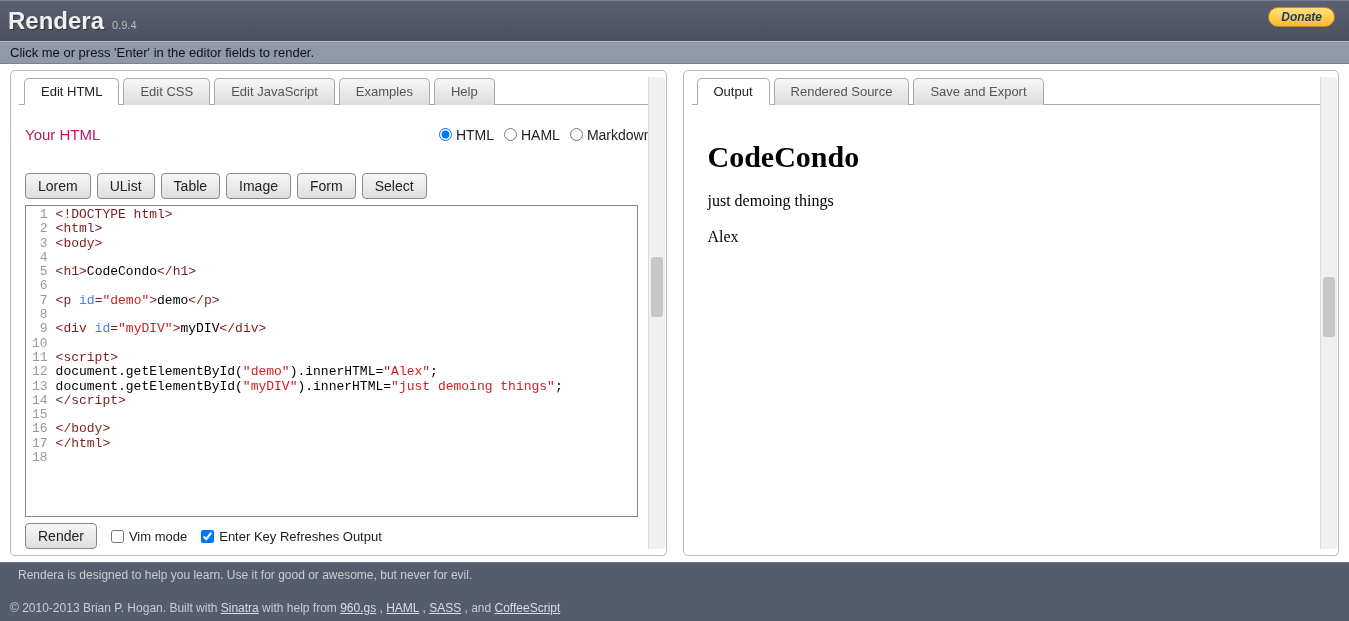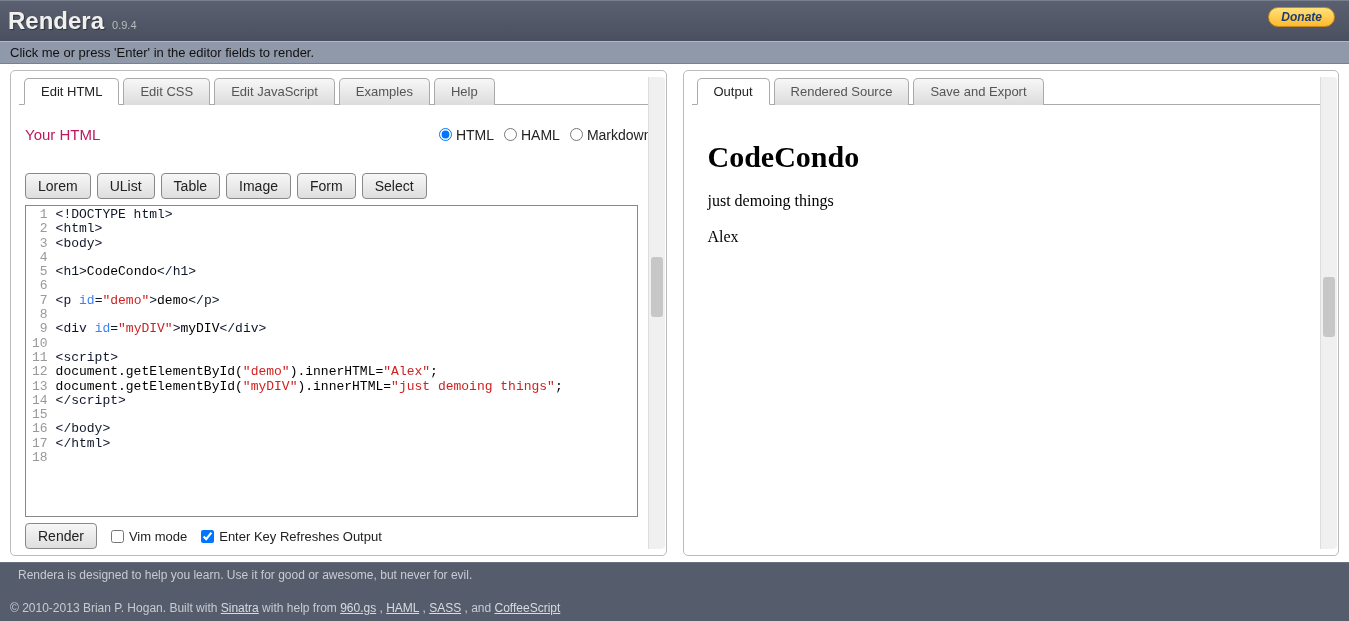--- a/index.html
+++ b/index.html
@@ -27,21 +27,21 @@
 .radios label { display: flex; align-items: center; gap: 4px; }
 .radios input { margin: 0; }
 
 .btnrow { display: flex; gap: 6px; padding: 0 6px 6px 6px; margin-top: 24px; }
 .btn { background: linear-gradient(#f7f7f7,#dedede); border: 1px solid #888; border-radius: 4px; padding: 4px 12px; font-size: 14px; color: #222; cursor: pointer; }
 
 .editor { flex: 1; margin: 0 20px 0 6px; border: 1px solid #888; background: #fff; font-family: 'Courier New', monospace; font-size: 13px; overflow: hidden; position: relative; }
 .editor-inner { display: flex; }
 .gutter { background: #fff; color: #999; text-align: right; padding: 2px 4px 2px 6px; border-right: 0px solid #eee; user-select: none; font-size: 13px; line-height: 14.3px; }
 .code { padding: 2px 4px; line-height: 14.3px; white-space: pre; color: #000; }
-.t-tag { color: #0f172a; }
+.t-tag { color: #7f1d1d; }
 .t-attr { color: #3b82f6; }
 .t-str { color: #d02020; }
 
 .bottombar { display: flex; align-items: center; gap: 14px; padding: 6px 6px 0 6px; }
 .checkbox-label { font-size: 13px; color: #222; display: flex; align-items: center; gap: 5px; }
 
 .output-area { flex: 1; margin: 0 20px 0 6px; padding: 14px 10px; font-family: 'Times New Roman', serif; color: #000; }
 .output-area h1 { font-size: 30px; font-weight: bold; margin-bottom: 18px; }
 .output-area p { font-size: 16px; margin-bottom: 18px; }
 

